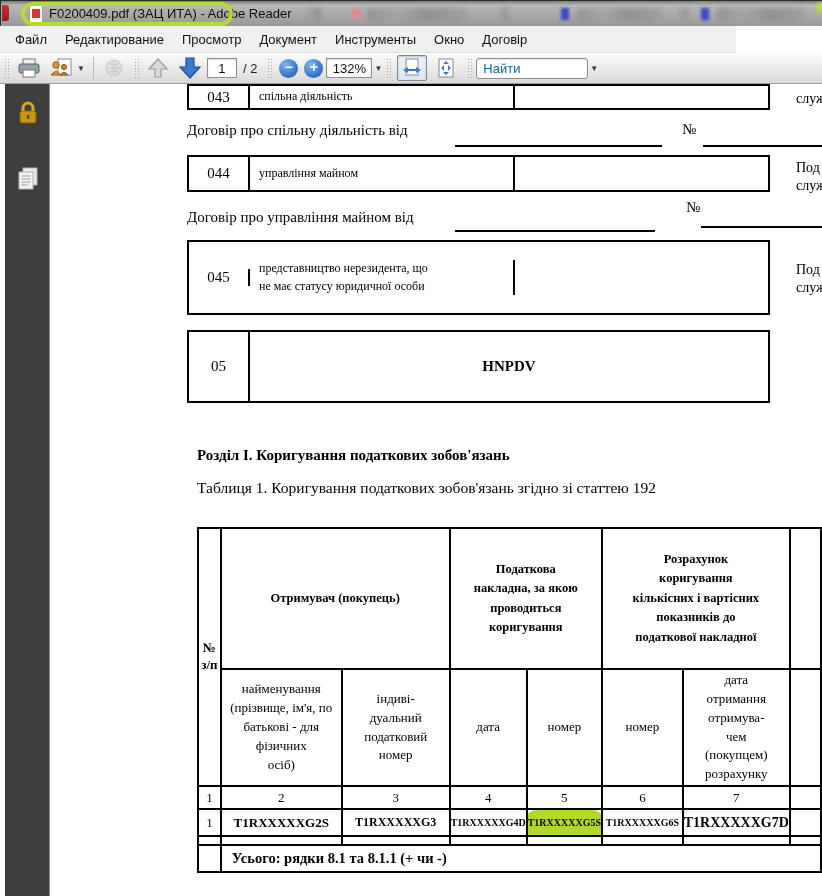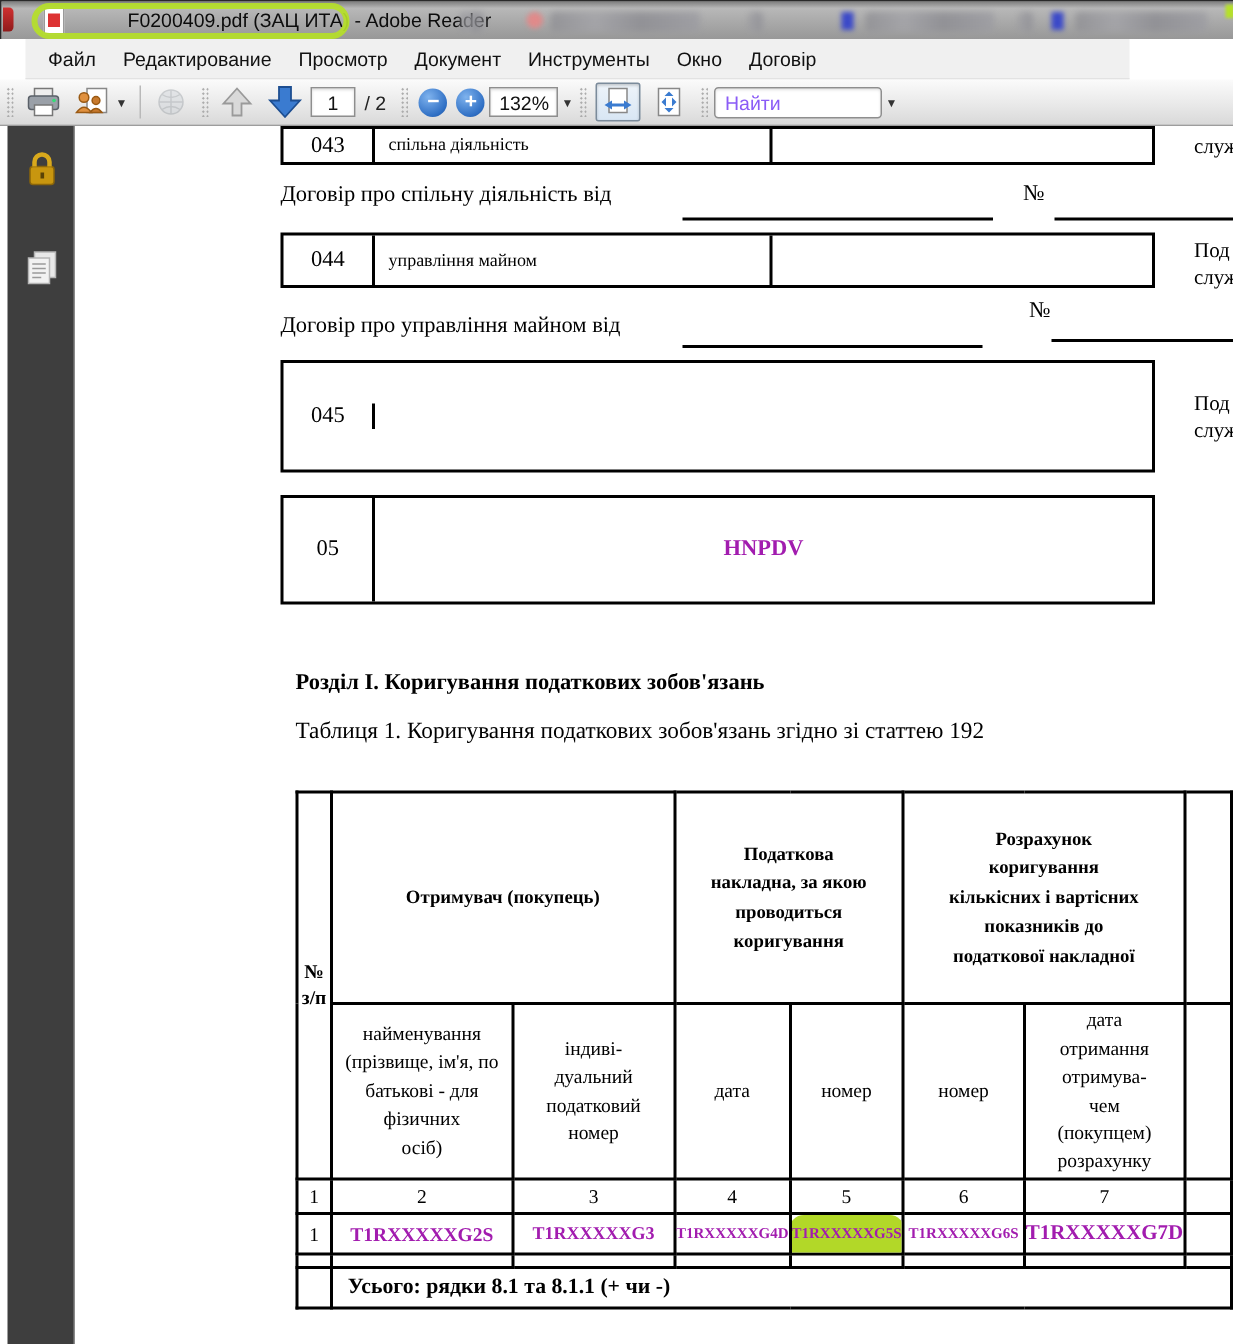--- a/index.html
+++ b/index.html
@@ -8,64 +8,64 @@
   .abs { position:absolute; }
 
   
   .titlebar { left:0; top:0; width:822px; height:26px;
     background:linear-gradient(180deg,#7e7e7e 0%,#b8b8b8 18%,#a9a9a9 55%,#989898 100%);
     border-top:1px solid #2a2a2a; border-left:1px solid #2a2a2a; }
   .red-sliver { left:1px; top:4px; width:7px; height:16px; background:linear-gradient(180deg,#d03030,#8f1b1b); border-radius:0 3px 3px 0; }
   .pdficon { left:28px; top:4px; width:14px; height:18px; background:#fff; border:1px solid #9a9a9a; }
   .pdficon:after { content:""; position:absolute; left:2px; top:3px; width:8px; height:9px;
     background:radial-gradient(circle at 50% 40%, #d33 0 3px, transparent 3px), linear-gradient(#d33,#d33); }
-  .title-text { left:48px; top:5px; font-size:13px; color:#0c0c0c; white-space:nowrap;margin-left:36px; }
+  .title-text { left:48px; top:5px; font-size:13px; color:#0c0c0c; white-space:nowrap; }
   .title-oval { left:20px; top:1px; width:212px; height:24px; border:4px solid #b5e028; border-radius:14px; opacity:.92; }
   .blur-blob { top:7px; height:13px; background:linear-gradient(90deg,#8d8d92,#a3a3a8 30%,#8a8a90 60%,#9c9ca2); border-radius:3px; filter:blur(2.3px); opacity:.75; }
   .blur-dot-red { left:350px; top:7px; width:11px; height:11px; border-radius:50%; background:#e08a8a; filter:blur(1.6px); }
   .blur-dot-blue { top:7px; width:8px; height:12px; background:#3a49c9; filter:blur(1.8px); }
   .green-speck { left:816px; top:2px; width:6px; height:9px; background:#b5e028; filter:blur(1px); }
 
   
-  .menubar { left:0; top:26px; width:736px; height:27px; background:#f0f0f0; border-bottom:1px solid #e2e2e2; display:flex; align-items:center; padding-left:6px;margin-left:17px; }
+  .menubar { left:0; top:26px; width:736px; height:27px; background:#f0f0f0; border-bottom:1px solid #e2e2e2; display:flex; align-items:center; padding-left:6px; }
   .menu-item { padding:4px 9px; font-size:13px; color:#111; cursor:default; }
 
   
   .toolbar { left:0; top:53px; width:822px; height:31px;
     background:linear-gradient(180deg,#fbfbfb,#e9e9e9 55%,#d9d9d9); border-bottom:1px solid #9d9d9d;
     display:flex; align-items:center; }
   .grip { width:5px; height:20px; margin:0 4px;
     background-image:radial-gradient(#a7a7a7 30%, transparent 32%); background-size:3px 3px; }
   .tbtn { height:26px; display:flex; align-items:center; justify-content:center; padding:0 3px; border:1px solid transparent; border-radius:2px; }
   .tsep { width:1px; height:22px; background:#b9b9b9; margin:0 4px; }
   .dd { font-size:8px; color:#333; margin-left:2px; }
   .pagebox, .zoombox { background:#fff; border:1px solid #8e8e8e; height:20px; display:flex; align-items:center; justify-content:center; font-size:13px; color:#111; box-shadow:inset 0 1px 2px rgba(0,0,0,.15); }
   .pagebox { width:30px; }
   .zoombox { width:46px; }
   .ratio { font-size:13px; color:#222; margin:0 6px 0 6px; }
   .circle-btn { width:19px; height:19px; border-radius:50%; background:radial-gradient(circle at 35% 30%, #7fb3ee, #2f6fc4 70%, #1f4f96); color:#fff; font-size:14px; line-height:17px; text-align:center; font-weight:bold; margin:0 3px; }
   .fitbtn { width:30px; height:26px; display:flex; align-items:center; justify-content:center; border-radius:2px; margin:0 2px; }
   .fit-active { border:1px solid #7b8b9b; background:linear-gradient(#eef4fa,#d8e6f4); box-shadow:inset 0 1px 2px rgba(0,0,0,.2); }
-  .searchbox { width:112px; height:21px; background:#fff; border:1px solid #8e8e8e; border-radius:3px; font-size:13px; color:#8b5cf6; display:flex; align-items:center; padding-left:6px; box-shadow:inset 0 1px 2px rgba(0,0,0,.12); }
+  .searchbox { width:112px; height:21px; background:#fff; border:1px solid #8e8e8e; border-radius:3px; font-size:13px; color:#0369a1; display:flex; align-items:center; padding-left:6px; box-shadow:inset 0 1px 2px rgba(0,0,0,.12); }
 
   
   .navpane { left:5px; top:84px; width:45px; height:812px; background:#3e3e3e; border-right:1px solid #8a8a8a; }
   .nav-ic { position:absolute; left:11px; width:24px; height:26px; display:flex; align-items:center; justify-content:center; }
 
   
   .doc { font-family:"Liberation Serif", serif; color:#000; }
   .formbox { left:187px; width:583px; border:2px solid #000; display:flex; background:#fff; }
   .fnum { width:61px; border-right:2px solid #000; display:flex; align-items:center; justify-content:center; font-size:15px; }
   .flbl { width:265px; border-right:2px solid #000; display:flex; align-items:center; padding-left:9px; font-size:12px; line-height:1.45; }
   .fval { flex:1; display:flex; align-items:center; justify-content:center; }
   .note { left:796px; font-size:14px; white-space:nowrap; font-family:"Liberation Serif", serif; }
   .agr { left:187px; font-size:15px; font-family:"Liberation Serif", serif; white-space:nowrap; }
   .uline { height:2px; background:#000; }
   .nosign { font-size:15px; font-family:"Liberation Serif", serif; }
-  .blue { color:#a21caf; font-weight:bold; }
+  .blue { color:#000000; font-weight:bold; }
 
   .sec-head { left:197px; top:447px; font-size:15px; font-weight:bold; font-family:"Liberation Serif", serif; }
   .sec-cap { left:197px; top:479px; font-size:15.5px; font-family:"Liberation Serif", serif; white-space:nowrap; }
 
   
   table.t1 { position:absolute; left:197px; top:527px; border-collapse:collapse; table-layout:fixed; background:#fff; font-family:"Liberation Serif", serif; }
   .t1 td { border:2px solid #000; text-align:center; vertical-align:middle; padding:1px 2px; overflow:hidden; }
   .pre { white-space:pre-line; }
   .ghead { font-weight:bold; font-size:12.5px; line-height:1.55; }
   .chead { font-size:13px; line-height:1.45; }
@@ -210,20 +210,22 @@
   <div class="abs note" style="top:160px;">Под</div>
   <div class="abs note" style="top:178px;">служ</div>
 
   <div class="abs agr" style="top:209px;">Договір про управління майном від</div>
   <div class="abs uline" style="left:455px; top:230px; width:200px;"></div>
   <div class="abs nosign" style="left:686px; top:199px;">№</div>
   <div class="abs uline" style="left:701px; top:226px; width:121px;"></div>
 
   <div class="abs formbox pre" style="top:240px; height:75px;align-items:center;">
     <div class="fnum">045</div>
+    <div class="flbl pre">представництво нерезидента, що
+не має статусу юридичної особи</div>
     <div class="fval"></div>
   </div>
   <div class="abs note" style="top:262px;">Под</div>
   <div class="abs note" style="top:280px;">служ</div>
 
   <div class="abs formbox" style="top:330px; height:73px;">
     <div class="fnum">05</div>
     <div class="fval blue" style="font-size:15px;">HNPDV</div>
   </div>
 

